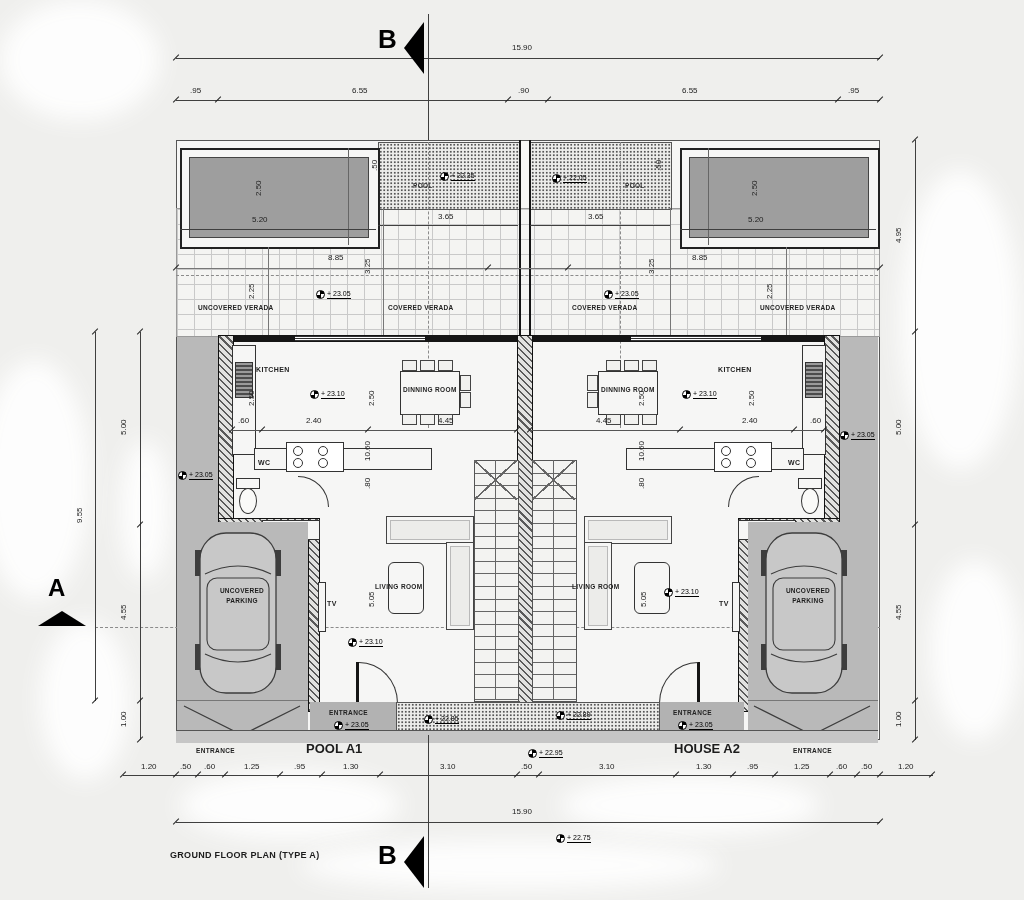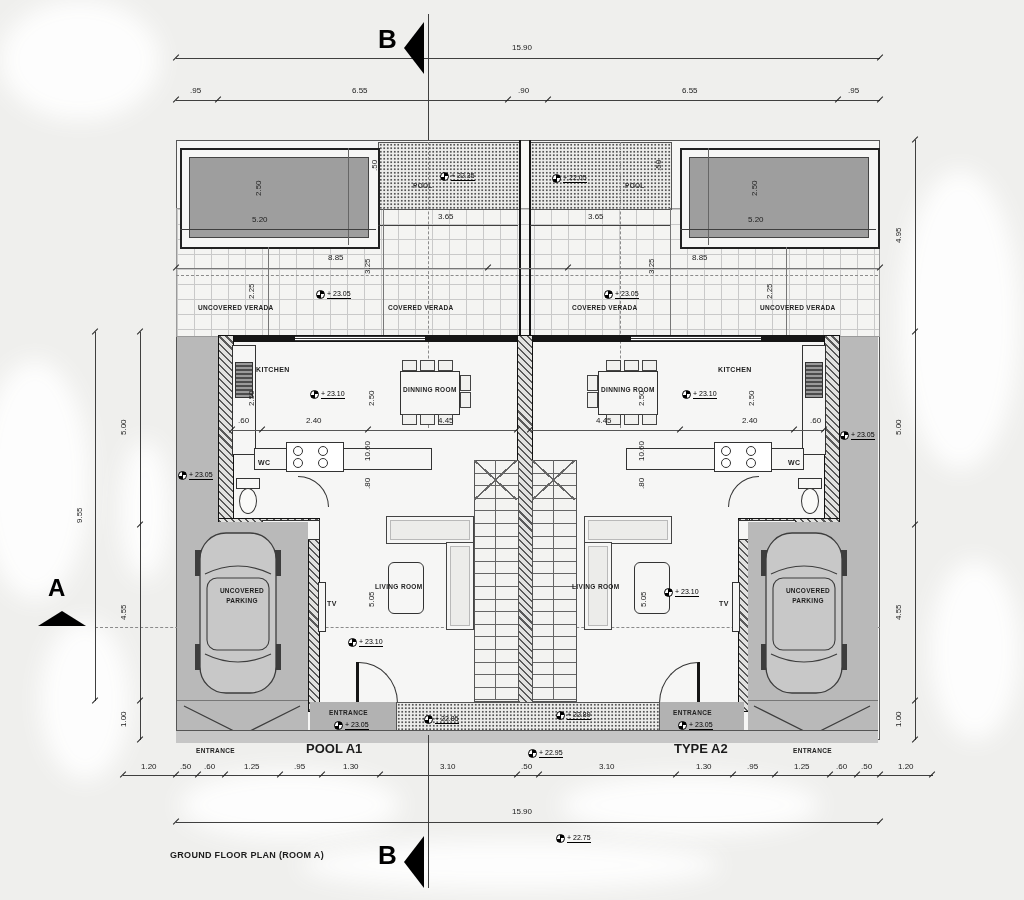--- a/index.html
+++ b/index.html
@@ -365,22 +365,22 @@
   <span class="t r l" style="left:572px;top:584px;font-size:6.5px;font-weight:bold;letter-spacing:.35px">LIVING ROOM</span>
   <span class="t rl" style="left:327px;top:600px">TV</span>
   <span class="t rl" style="left:719px;top:600px">TV</span>
   <span class="parkLbl" style="left:204px;top:586px">UNCOVERED PARKING</span>
   <span class="parkLbl" style="left:770px;top:586px">UNCOVERED PARKING</span>
   <span class="t rl" style="left:329px;top:710px;font-size:6.5px">ENTRANCE</span>
   <span class="t rl" style="left:673px;top:710px;font-size:6.5px">ENTRANCE</span>
   <span class="t rl" style="left:196px;top:748px;font-size:6.5px">ENTRANCE</span>
   <span class="t rl" style="left:793px;top:748px;font-size:6.5px">ENTRANCE</span>
   <span class="t" style="left:306px;top:742px;font-size:13px;font-weight:bold">POOL A1</span>
-  <span class="t" style="left:674px;top:742px;font-size:13px;font-weight:bold">TYPE A2</span>
-  <span class="t" style="left:170px;top:851px;font-size:9px;font-weight:bold;letter-spacing:.3px">GROUND FLOOR PLAN (ROOM A)</span>
+  <span class="t" style="left:674px;top:742px;font-size:13px;font-weight:bold">HOUSE A2</span>
+  <span class="t" style="left:170px;top:851px;font-size:9px;font-weight:bold;letter-spacing:.3px">GROUND FLOOR PLAN (TYPE A)</span>
 
   <span class="elev" style="left:440px;top:172px">
       <i class="bm"></i>
       <u class="bmt">+ 22.35</u>
     </span>
   <span class="elev" style="left:552px;top:174px">
       <i class="bm"></i>
       <u class="bmt">+ 22.05</u>
     </span>
   <span class="elev" style="left:316px;top:290px">

